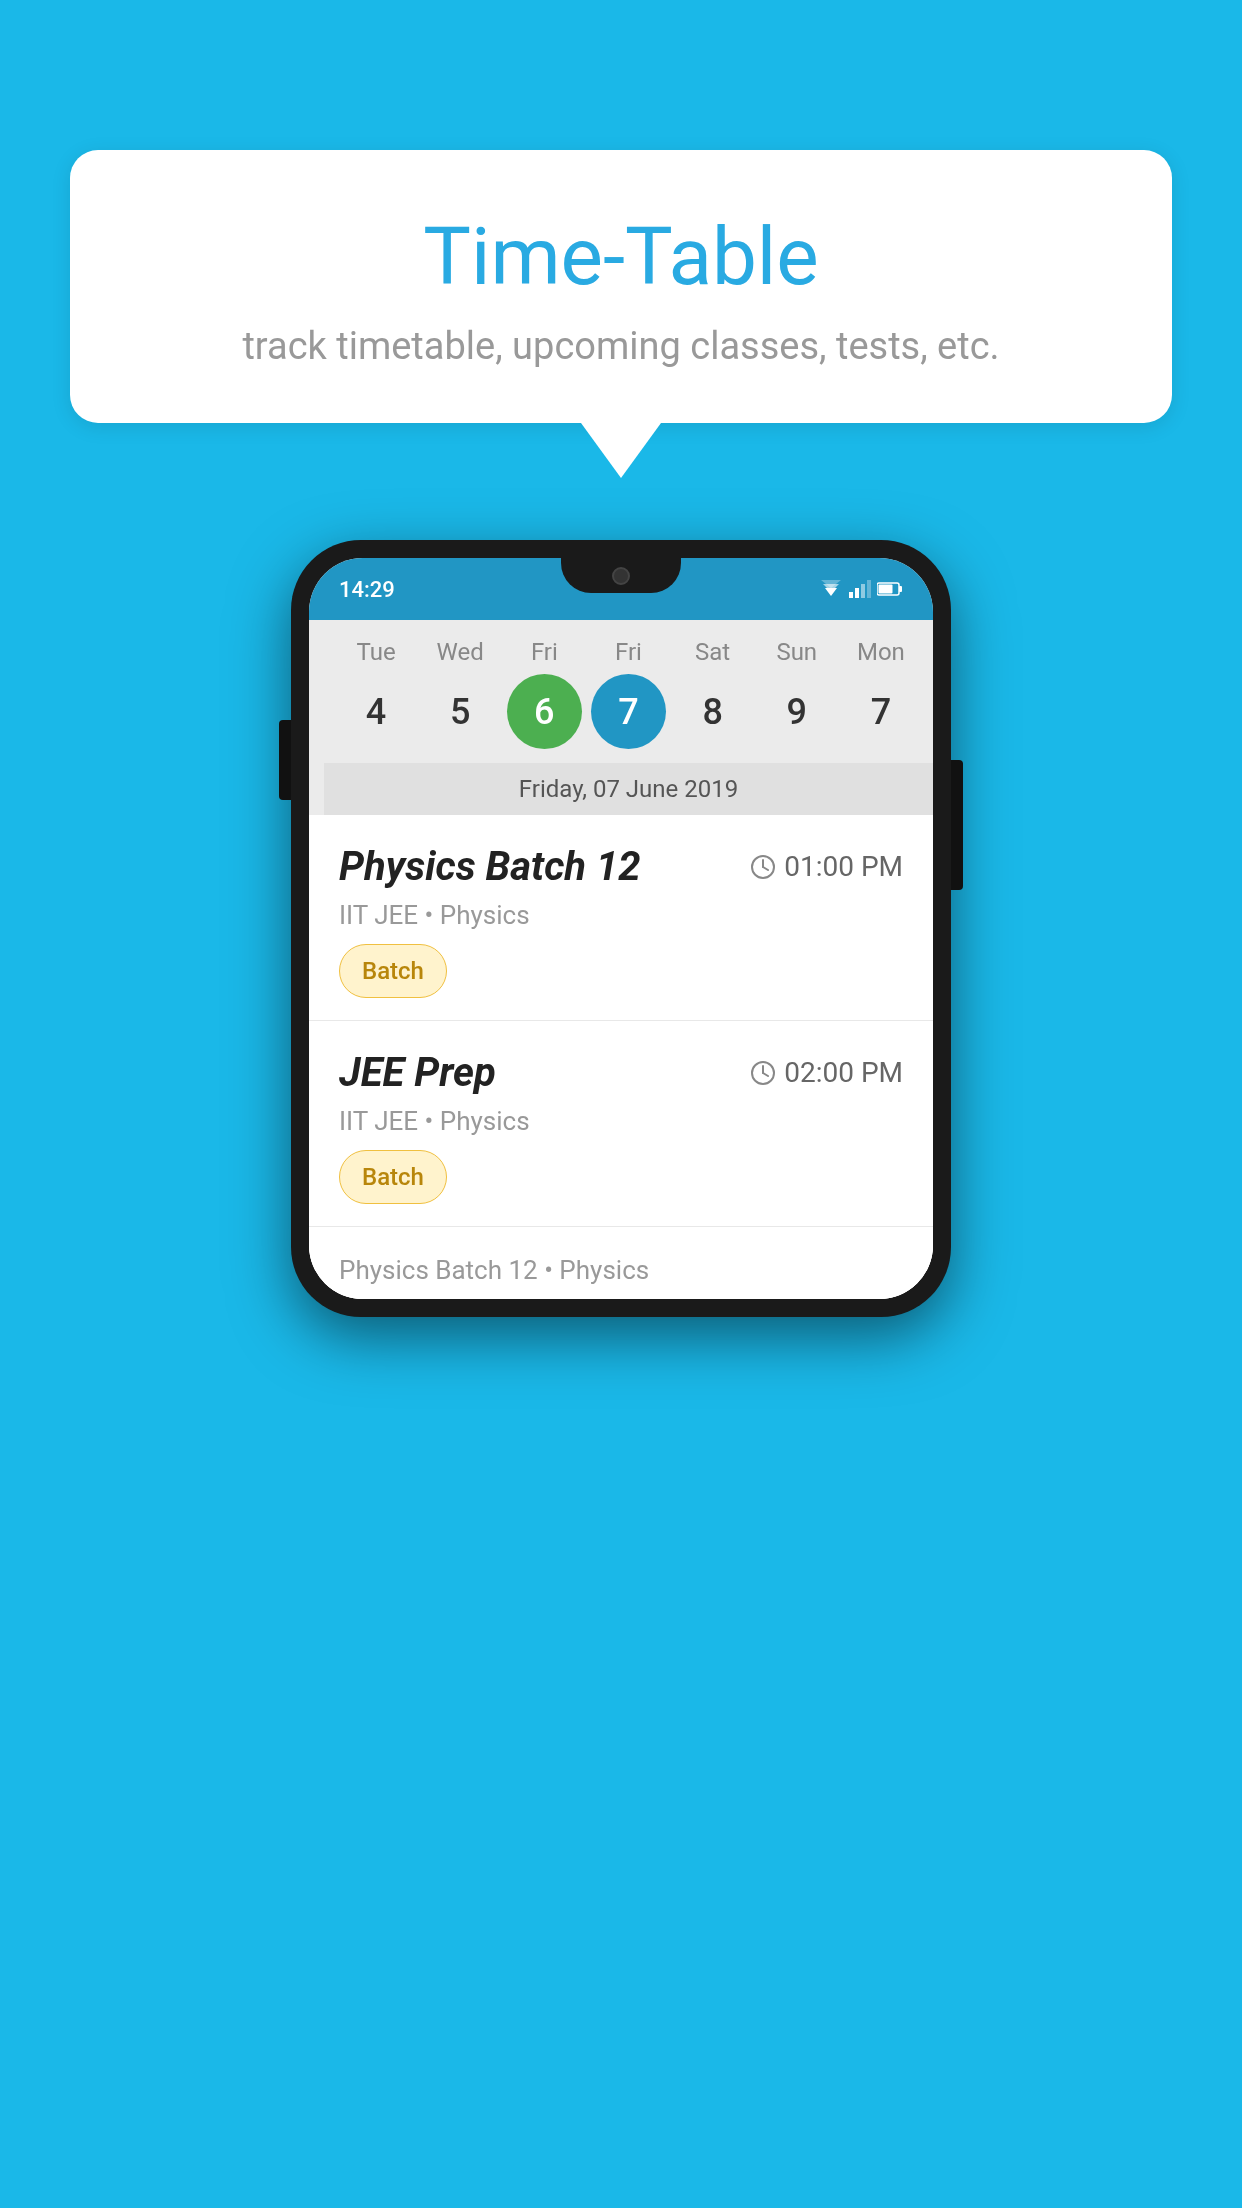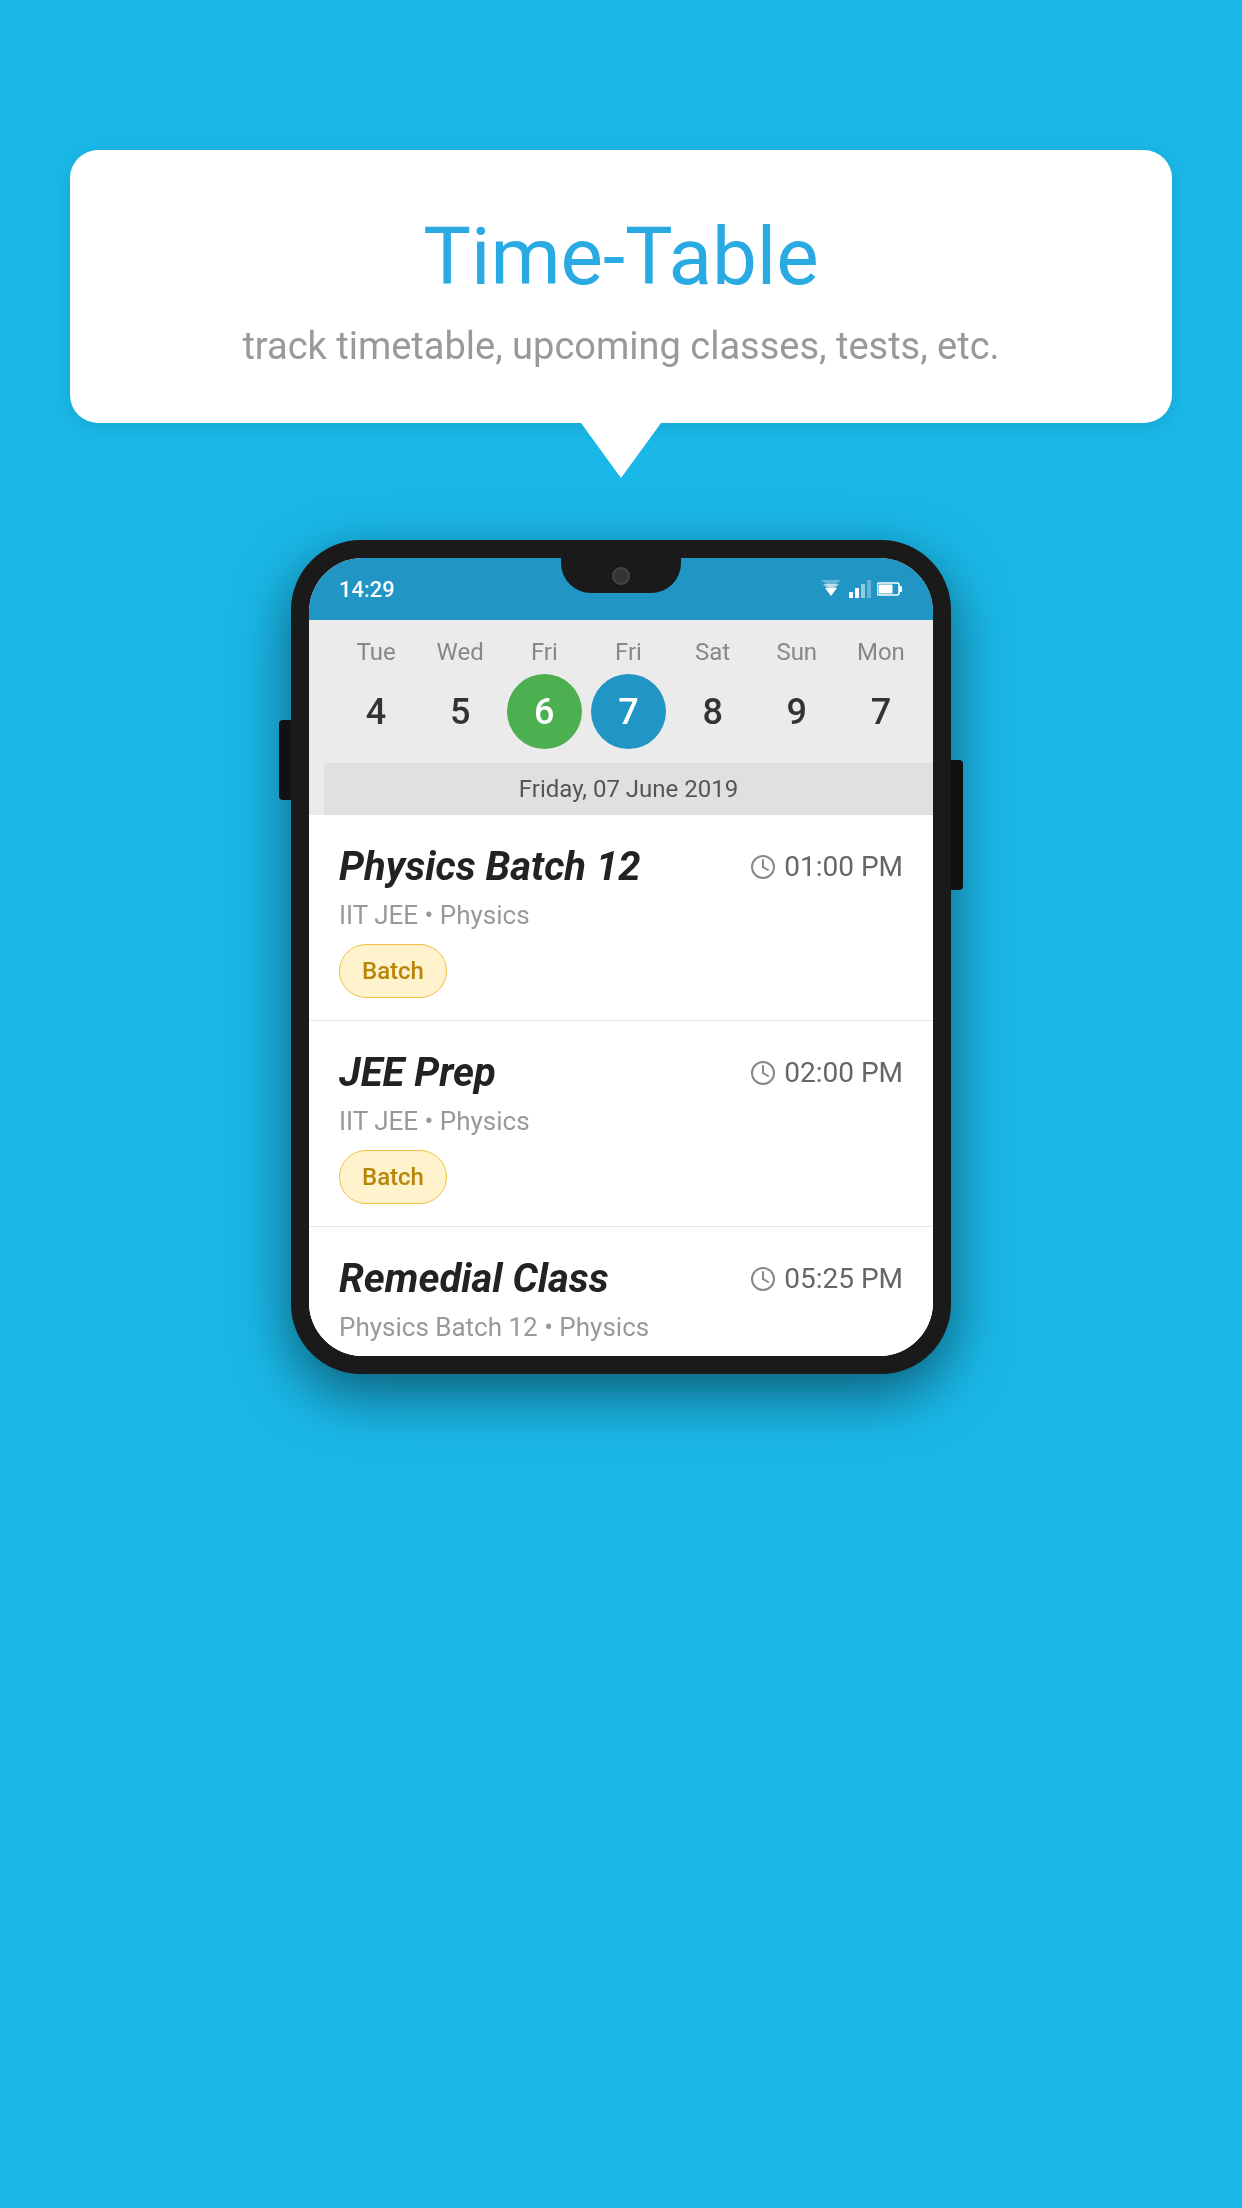--- a/index.html
+++ b/index.html
@@ -405,30 +405,19 @@
                 <line x1="13" y1="13" x2="18" y2="16" stroke="#888" stroke-width="2" stroke-linecap="round"></line>
               </svg>
               <span>02:00 PM</span>
             </div>
           </div>
           <div class="schedule-item-meta">IIT JEE • Physics</div>
           <span class="batch-tag">Batch</span>
         </div>
 
         <div class="schedule-item-last">
-          <div class="schedule-item-header">
-            <span class="schedule-item-title">Remedial Class</span>
-            <div class="schedule-item-time">
-              <svg class="clock-icon" width="26" height="26" viewBox="0 0 26 26">
-                <circle cx="13" cy="13" r="11" fill="none" stroke="#888" stroke-width="2"></circle>
-                <line x1="13" y1="6" x2="13" y2="13" stroke="#888" stroke-width="2" stroke-linecap="round"></line>
-                <line x1="13" y1="13" x2="18" y2="16" stroke="#888" stroke-width="2" stroke-linecap="round"></line>
-              </svg>
-              <span>05:25 PM</span>
-            </div>
-          </div>
           <div class="schedule-item-meta">Physics Batch 12 • Physics</div>
         </div>
 
       </div>
     </div>
   </div>
 </div>
 
 </body></html>

